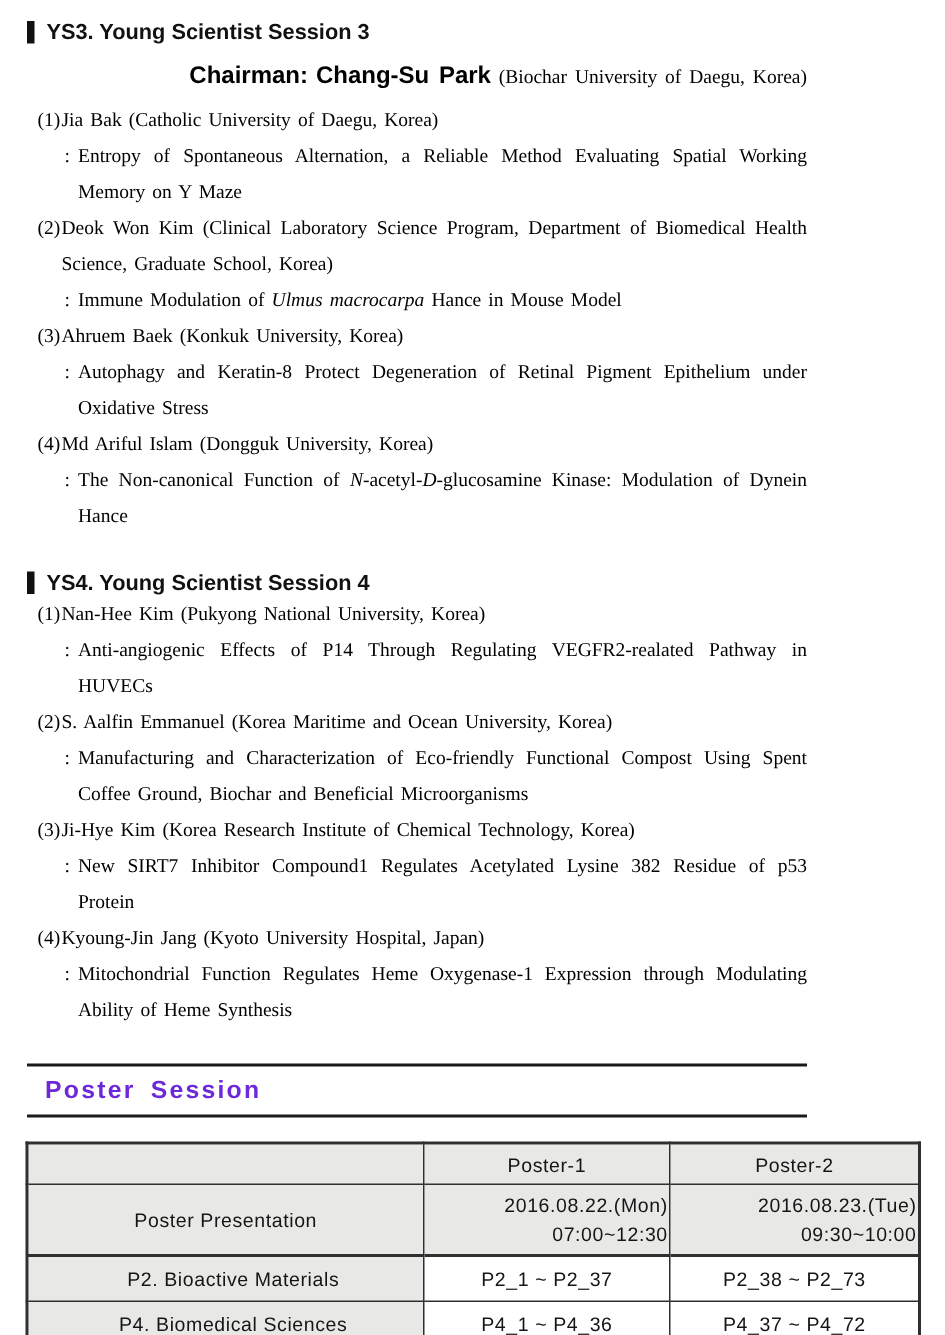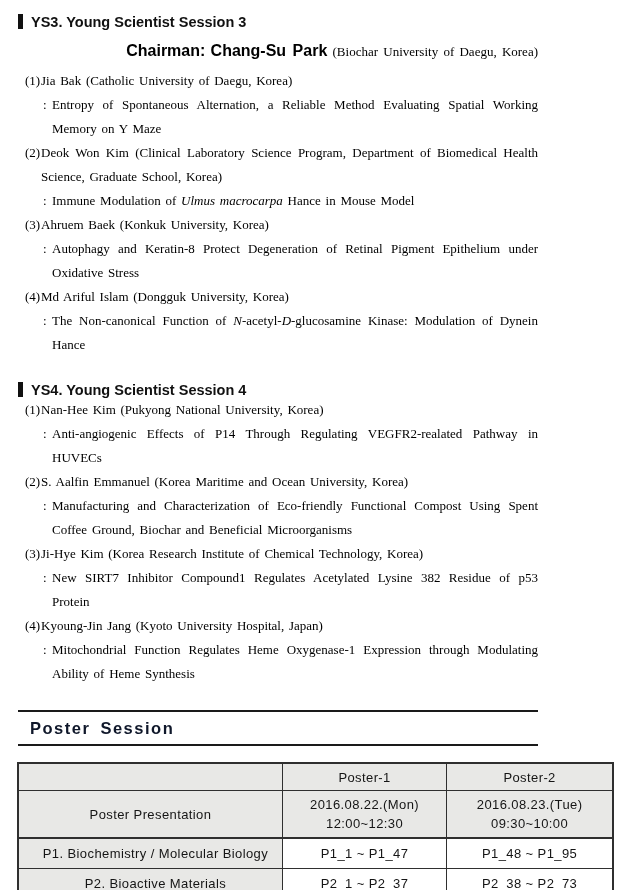--- a/index.html
+++ b/index.html
@@ -29,38 +29,38 @@
   .colon{flex:none;width:9px;}
   .it{font-style:italic;}
 
   .session+.session{margin-top:24px;}
 
   
   .poster-banner{margin-top:24px;border-top:2px solid #1a1a1a;
        border-bottom:2px solid #1a1a1a;padding:7px 0 6px 12px;}
   .poster-banner-title{font-family:"Liberation Sans","DejaVu Sans",sans-serif;
        font-weight:bold;font-size:16.5px;letter-spacing:1.5px;
-       word-spacing:4px;color:#0f172a;}
+       word-spacing:4px;color:#6d28d9;}
 
   
   table.poster{border-collapse:collapse;width:597px;margin:16px 0 0 -1px;
        font-family:"Liberation Sans","DejaVu Sans",sans-serif;
        table-layout:fixed;color:#151515;}
   table.poster{border:2px solid #2f2f2f;border-bottom-width:3px;}
   table.poster td{border:1px solid #2f2f2f;letter-spacing:0.4px;
        font-size:13px;text-align:center;vertical-align:middle;
        overflow:hidden;white-space:nowrap;}
   col.c1{width:264px;}col.c2{width:164px;}col.c3{width:166px;}
   td.vsep{border-left-width:2px;margin-left:12px;}
   tr.r-head td{height:24px;}
   tr.r-dates td{height:44px;border-bottom-width:2px;}
   tr.r-body td{height:27px;}
   td.gray{background:#e8e8e6;}
   td.cat{text-align:left;padding-left:11px;font-size:12.5px;}
-  .datecell div{line-height:19px;}
+  .datecell div{line-height:19px;text-align:right;}
 </style>
 </head>
 <body>
 
 <div class="page">
   <div class="content">
 
     <section class="session">
       <div class="session-header">
         <span class="bar"></span>
@@ -187,33 +187,28 @@
       <tbody>
       <tr class="r-head">
         <td class="gray"></td>
         <td class="gray vsep">Poster-1</td>
         <td class="gray vsep">Poster-2</td>
       </tr>
       <tr class="r-dates">
         <td class="gray">Poster Presentation</td>
         <td class="gray vsep datecell">
           <div>2016.08.22.(Mon)</div>
-          <div>12:00~12:30</div>
+          <div>07:00~12:30</div>
         </td>
         <td class="gray vsep datecell">
           <div>2016.08.23.(Tue)</div>
           <div>09:30~10:00</div>
         </td>
       </tr>
       <tr class="r-body">
-        <td class="gray cat">P1. Biochemistry / Molecular Biology</td>
-        <td class="vsep">P1_1 ~ P1_47</td>
-        <td class="vsep">P1_48 ~ P1_95</td>
-      </tr>
-      <tr class="r-body">
         <td class="gray cat">P2. Bioactive Materials</td>
         <td class="vsep">P2_1 ~ P2_37</td>
         <td class="vsep">P2_38 ~ P2_73</td>
       </tr>
       <tr class="r-body">
         <td class="gray cat">P4. Biomedical Sciences</td>
         <td class="vsep">P4_1 ~ P4_36</td>
         <td class="vsep">P4_37 ~ P4_72</td>
       </tr>
       </tbody>

